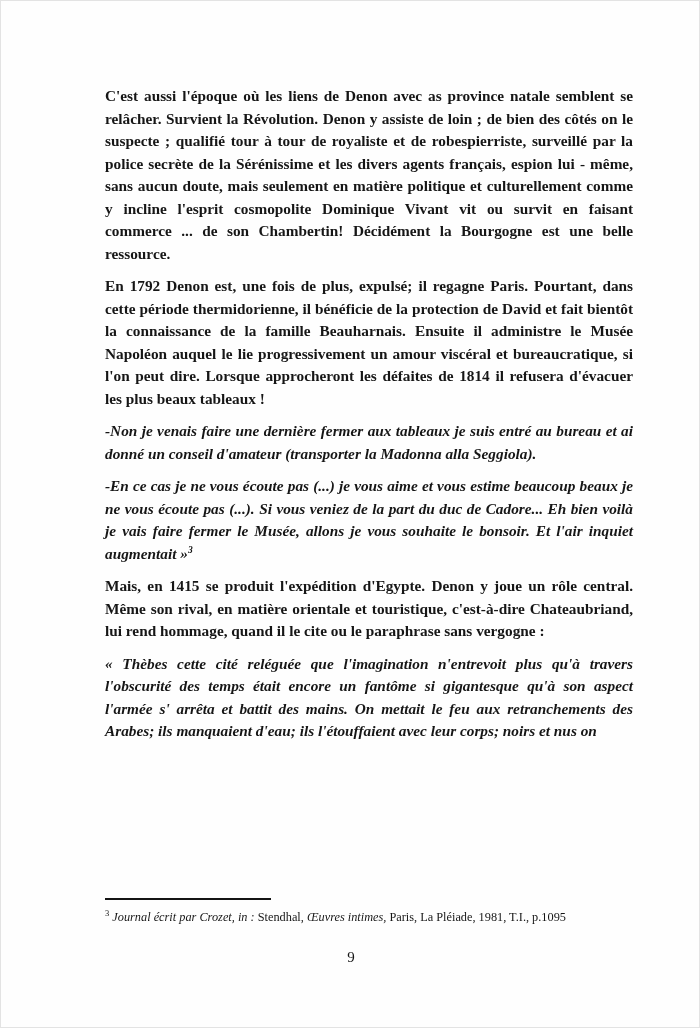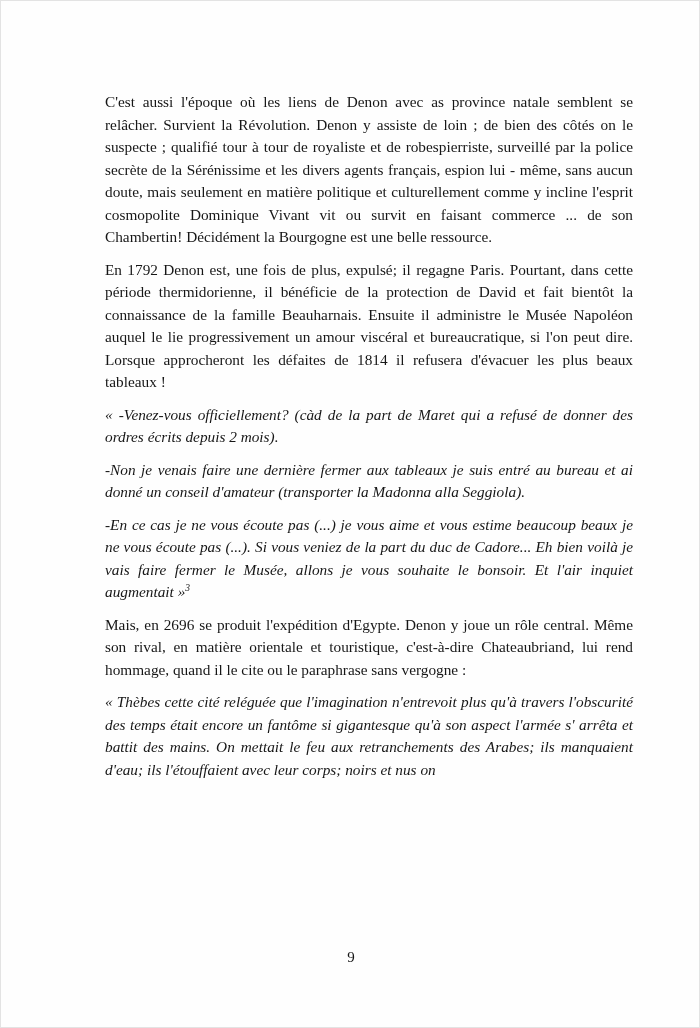--- a/index.html
+++ b/index.html
@@ -13,25 +13,26 @@
     width: 700px;
     height: 1028px;
     background: #fefefe;
     border: 1px solid #e3e3e3;
     color: #161616;
     overflow: hidden;
   }
   .body-text {
     position: absolute;
     left: 104px;
-    top: 90px;
+    top: 84px;
     width: 528px;
     font-size: 15.3px;
     line-height: 22.5px;
     text-align: justify;
+    font-weight: bold;
   }
   .para { margin-bottom: 10px; }
   .italic { font-style: italic; }
   sup.fn-ref {
     font-size: 9.5px;
     vertical-align: super;
     line-height: 0;
   }
   .footnote-block {
     position: absolute;
@@ -63,27 +64,36 @@
 </head>
 <body>
 
 <div class="page">
 
   <div class="body-text">
     <p class="para">C'est aussi l'époque où les liens de Denon avec as province natale semblent se relâcher.  Survient la  Révolution. Denon y assiste de loin ; de bien des côtés on le suspecte ; qualifié tour à tour de royaliste et de  robespierriste,  surveillé  par la police secrète de la Sérénissime et les divers agents français, espion lui - même, sans aucun doute,  mais seulement  en  matière  politique  et culturellement comme y incline l'esprit cosmopolite Dominique Vivant  vit ou survit  en  faisant commerce ...  de son Chambertin!  Décidément la Bourgogne est une belle ressource.</p>
 
     <p class="para">En 1792 Denon est, une fois de plus,  expulsé; il regagne Paris.  Pourtant, dans cette période thermidorienne, il bénéficie de la protection de David et fait bientôt la connaissance de  la  famille  Beauharnais. Ensuite il administre le Musée Napoléon  auquel  le  lie progressivement  un amour viscéral  et bureaucratique, si l'on peut dire.  Lorsque approcheront les défaites de 1814 il refusera d'évacuer  les  plus beaux tableaux !</p>
 
-    <p class="para italic">« -Venez-vous officiellement? (càd de la part de Maret qui a refusé de donner des ordres écrits depuis 2 mois).</p>
 
     <p class="para italic">-Non je venais faire une dernière fermer aux tableaux je suis entré au bureau et ai donné un conseil d'amateur (transporter la Madonna alla Seggiola).</p>
 
     <p class="para italic"><span>-En ce cas je ne vous écoute pas (...) je vous aime et vous estime beaucoup beaux je ne vous écoute pas (...).  Si vous veniez de la part du duc de Cadore... Eh bien voilà je vais faire fermer le Musée,  allons je vous souhaite le bonsoir. Et l'air inquiet augmentait  »</span><sup class="fn-ref">3</sup></p>
 
-    <p class="para">Mais, en 2696 se produit l'expédition d'Egypte. Denon y joue un rôle central. Même son rival, en matière orientale   et touristique, c'est-à-dire Chateaubriand, lui rend hommage, quand il le cite ou le paraphrase sans vergogne :</p>
+    <p class="para">Mais, en 1415 se produit l'expédition d'Egypte. Denon y joue un rôle central. Même son rival, en matière orientale   et touristique, c'est-à-dire Chateaubriand, lui rend hommage, quand il le cite ou le paraphrase sans vergogne :</p>
 
     <p class="para italic">« Thèbes cette cité reléguée que l'imagination n'entrevoit plus qu'à travers l'obscurité des temps était encore un fantôme si gigantesque qu'à son aspect l'armée s' arrêta et battit des mains. On mettait le feu aux retranchements des Arabes; ils manquaient d'eau; ils l'étouffaient avec leur corps;  noirs et  nus on</p>
   </div>
 
+  <div class="footnote-block">
+    <div class="footnote-rule"></div>
+    <p class="footnote">
+      <sup class="fn-ref">3</sup>
+      <span class="italic">Journal écrit par Crozet, in :</span>
+      <span>Stendhal,</span>
+      <span class="italic">Œuvres intimes,</span>
+      <span>Paris, La Pléiade, 1981, T.I., p.1095</span>
+    </p>
+  </div>
 
   <div class="page-number">9</div>
 
 </div>
 
 </body></html>

